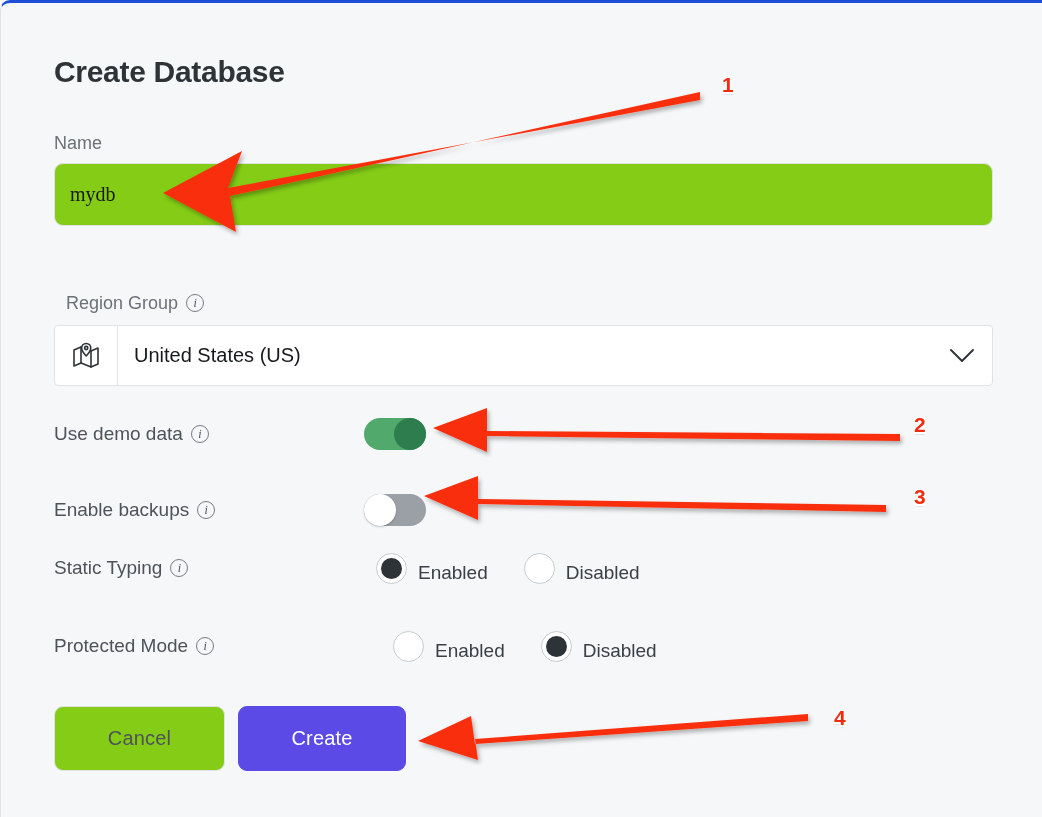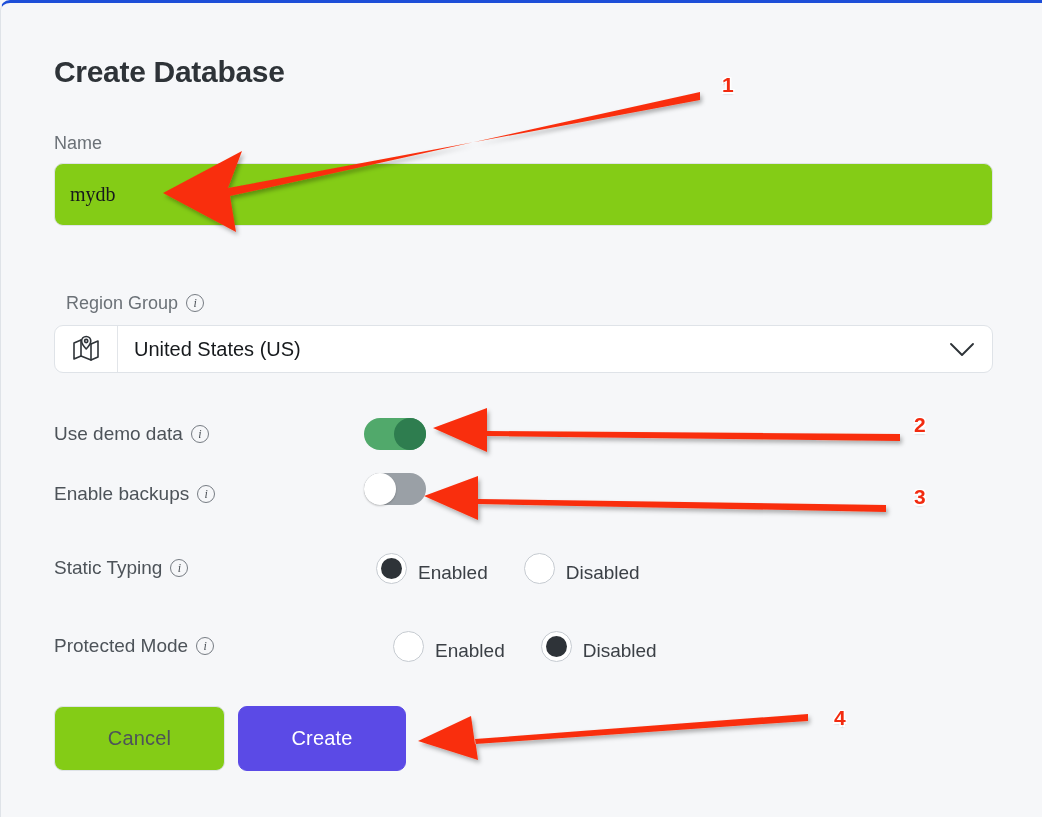--- a/index.html
+++ b/index.html
@@ -92,24 +92,24 @@
     line-height: 1;
     flex: 0 0 auto;
     padding-bottom: 1px;
   }
 
   #region-select {
     position: absolute;
     left: 53px;
     top: 322px;
     width: 939px;
-    height: 48px;
+    height: 61px;
     background: #ffffff;
     border: 1px solid #dfe3e8;
-    border-radius: 9px;
+    border-radius: 4px;
     display: flex;
     align-items: center;
   }
   #region-icon-box {
     width: 63px;
     height: 100%;
     display: flex;
     align-items: center;
     justify-content: center;
     border-right: 1px solid #e2e5e9;
@@ -141,21 +141,21 @@
   .opt-label {
     display: flex;
     align-items: center;
     gap: 8px;
     width: 310px;
     flex: 0 0 auto;
     font-size: 19px;
     color: #4d5359;
   }
   #row-demo    { top: 414px; }
-  #row-backups { top: 468px; align-items: flex-end; }
+  #row-backups { top: 490px; }
   #row-static  { top: 548px; }
   #row-protect { top: 626px; }
 
   
   .toggle {
     width: 62px;
     height: 32px;
     border-radius: 16px;
     position: relative;
     flex: 0 0 auto;

